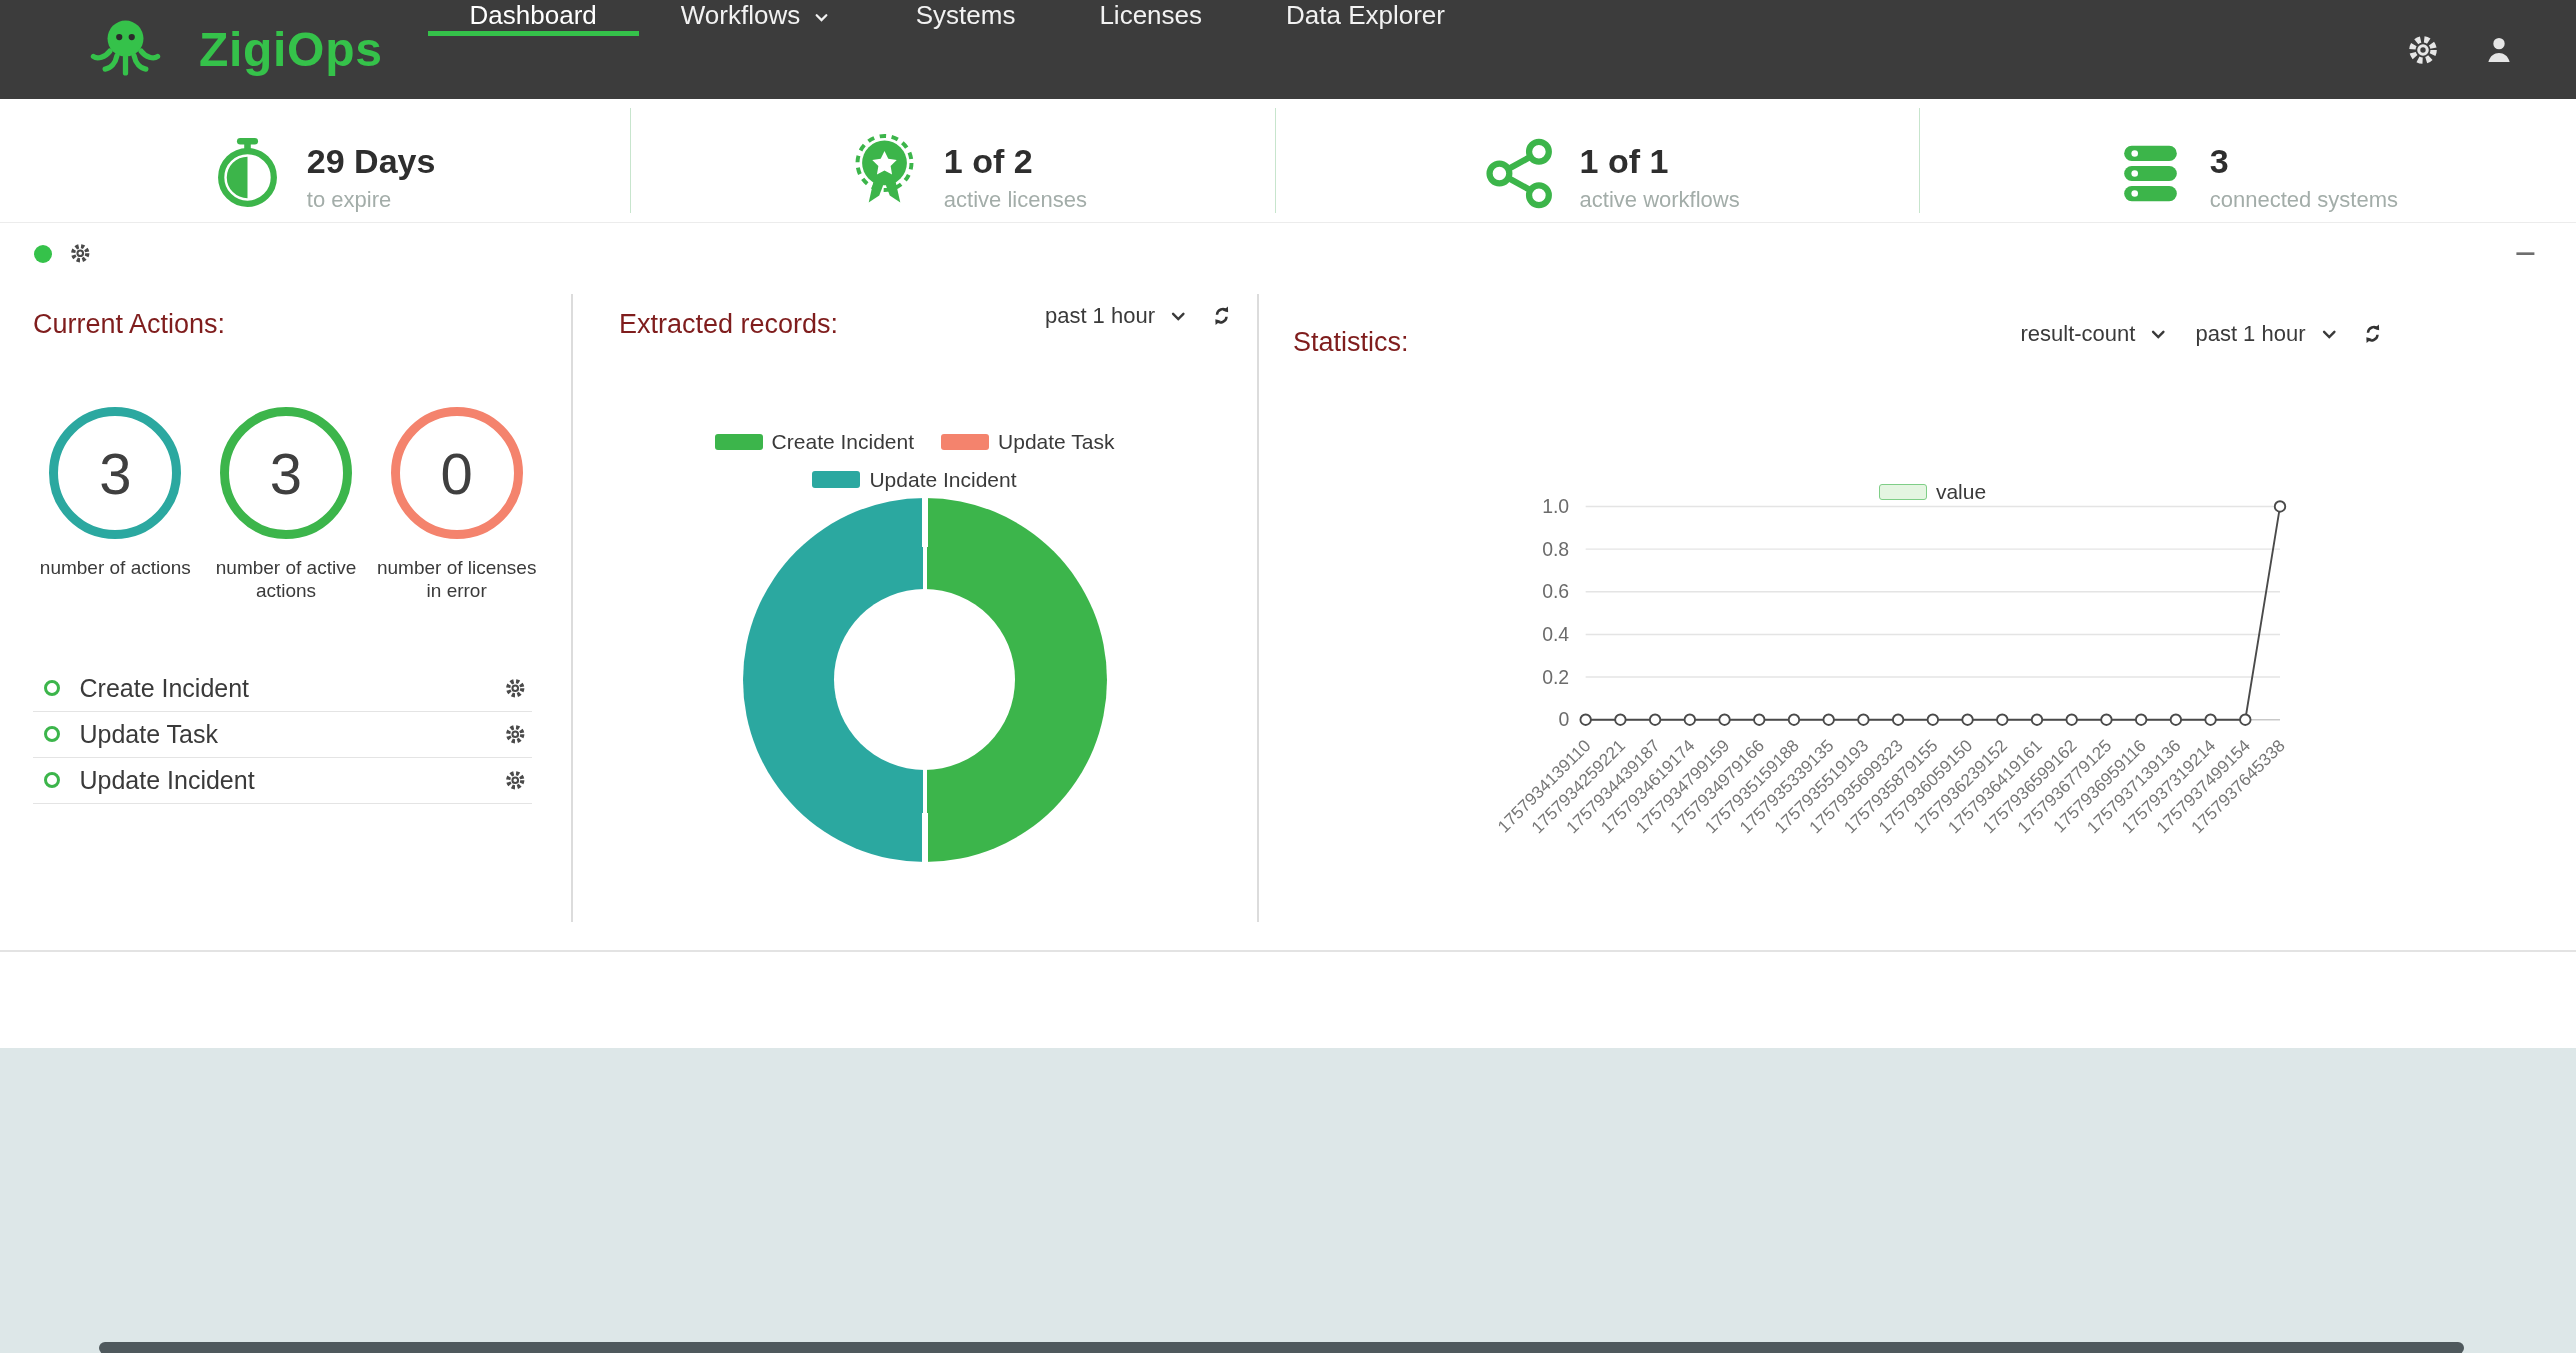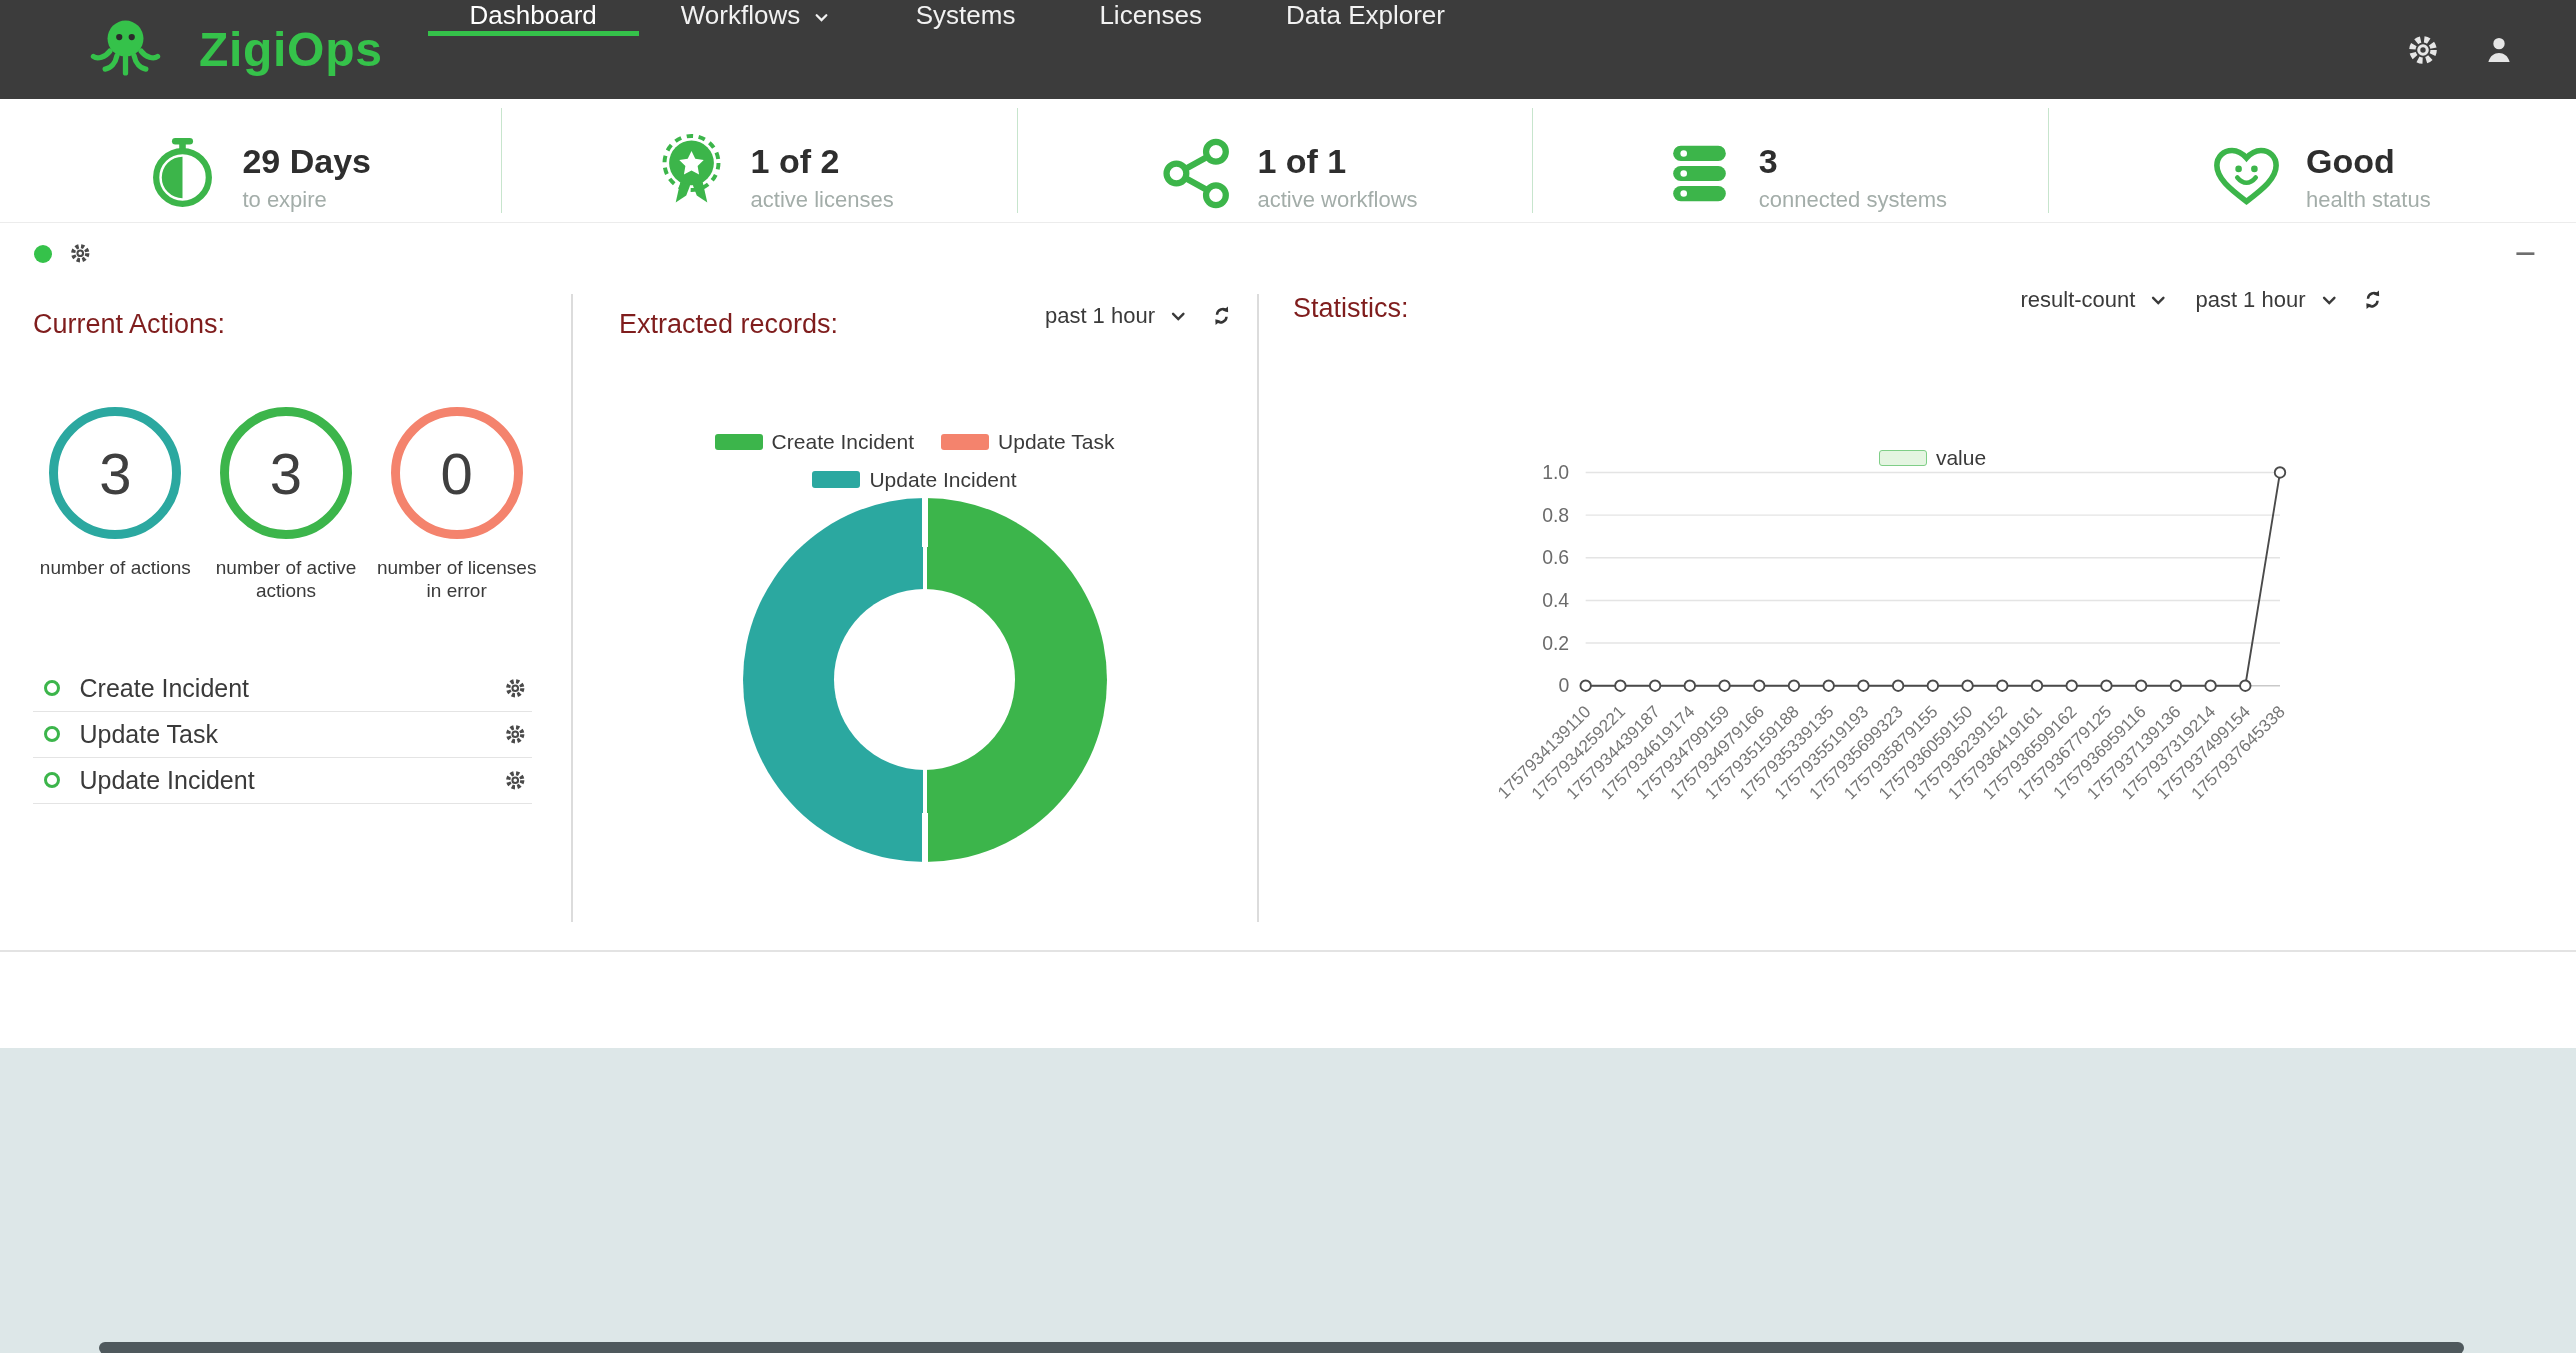--- a/index.html
+++ b/index.html
@@ -73,21 +73,21 @@
   .refresh-btn svg { width:25.5px; height:25.5px; display:block; }
   .donut-legend { position:absolute; left:0; right:0; top:121px; display:flex; flex-direction:column; align-items:center; gap:13.5px; }
   .legend-line { display:flex; align-items:center; gap:12px; }
   .legend-item { display:flex; align-items:center; gap:9px; margin:0 7.5px; }
   .legend-swatch { width:48px; height:16.5px; border-radius:3px; background:#ccc; }
   .legend-text { font-size:21px; color:#3A3A3A; }
   .donut { position:absolute; left:171px; top:189px; width:364px; height:364px; border-radius:50%; }
   .donut-hole { position:absolute; left:50%; top:50%; width:181px; height:181px; margin:-91px 0 0 -91px; border-radius:50%; background:#fff; }
 
   
-  .col3 { position:absolute; left:1259px; top:293px; width:1186px; height:614px; }
+  .col3 { position:absolute; left:1259px; top:327px; width:1186px; height:614px; }
   .col3 .section-title { position:absolute; left:34px; top:0; }
   .col3 .filter-row { right:60px; }
   .stats-legend { position:absolute; left:326px; width:695px; top:153px; display:flex; justify-content:center; }
   .sw-value { background:#E4F5E1; border:1.5px solid #7FCE87; }
   #stats-chart { position:absolute; left:0; top:169px; width:1317px; height:419px; }
 </style>
 </head>
 <body>
 
 <div class="screen">
@@ -193,34 +193,20 @@
             <rect x="4" y="9.7" width="16" height="4.6" rx="2.3"></rect>
             <rect x="4" y="15.8" width="16" height="4.6" rx="2.3"></rect>
             <circle cx="7.2" cy="5.9" r="1" fill="#fff"></circle>
             <circle cx="7.2" cy="12" r="1" fill="#fff"></circle>
             <circle cx="7.2" cy="18.1" r="1" fill="#fff"></circle>
           </svg>
       </span>
       <div class="stat-text">
         <div class="stat-value">3</div>
         <div class="stat-label">connected systems</div>
-      </div>
-    </div>
-    <div class="stat">
-      <span class="stat-icon">
-        <svg viewBox="0 0 24 24">
-            <path d="M12 20.5C6.8 16.6 3 13.4 3 9.6 3 6.9 5 5 7.6 5c1.7 0 3.2.9 4.4 2.3C13.2 5.9 14.7 5 16.4 5 19 5 21 6.9 21 9.6c0 3.8-3.8 7-9 10.9z" fill="none" stroke="#3CB54A" stroke-width="1.7"></path>
-            <circle cx="9.6" cy="10.6" r="1" fill="#3CB54A"></circle>
-            <circle cx="14.4" cy="10.6" r="1" fill="#3CB54A"></circle>
-            <path d="M9.2 13.2c.9 1.1 1.8 1.6 2.8 1.6s1.9-.5 2.8-1.6" fill="none" stroke="#3CB54A" stroke-width="1.4" stroke-linecap="round"></path>
-          </svg>
-      </span>
-      <div class="stat-text">
-        <div class="stat-value">Good</div>
-        <div class="stat-label">health status</div>
       </div>
     </div>
   </div>
 
   <div class="workflow-row">
     <span class="status-dot"></span>
     <span class="wf-gear">
       <svg viewBox="0 0 24 24">
           <circle cx="12" cy="12" r="7.5" fill="none" stroke="currentColor" stroke-width="4.5" stroke-dasharray="3.4 2.6"></circle>
           <circle cx="12" cy="12" r="3" fill="none" stroke="currentColor" stroke-width="2.2"></circle>

